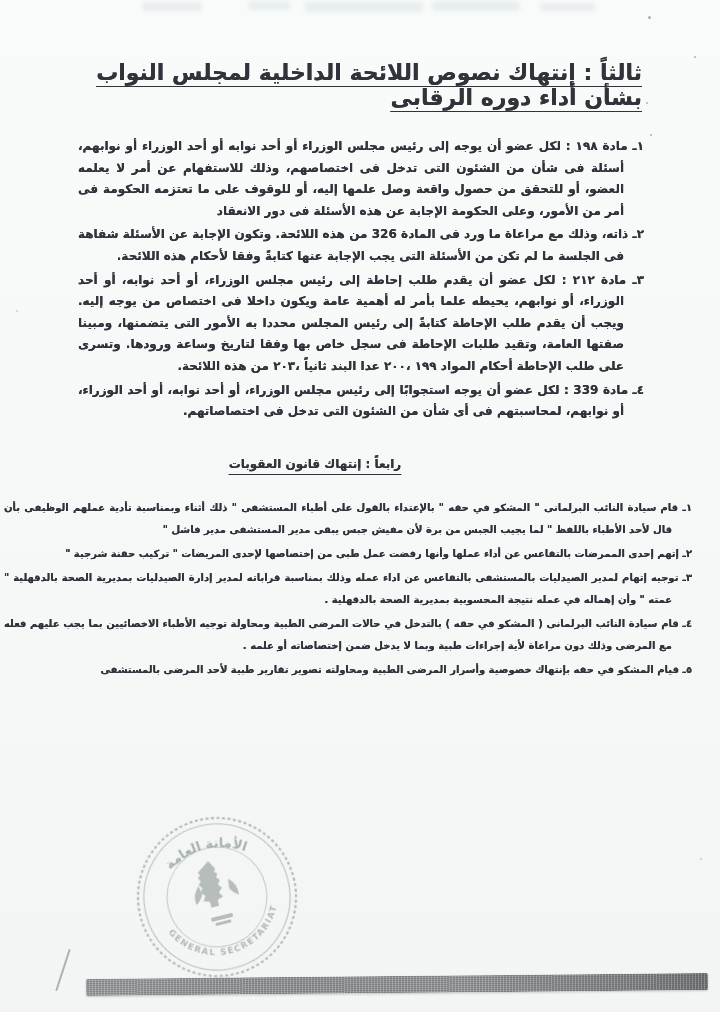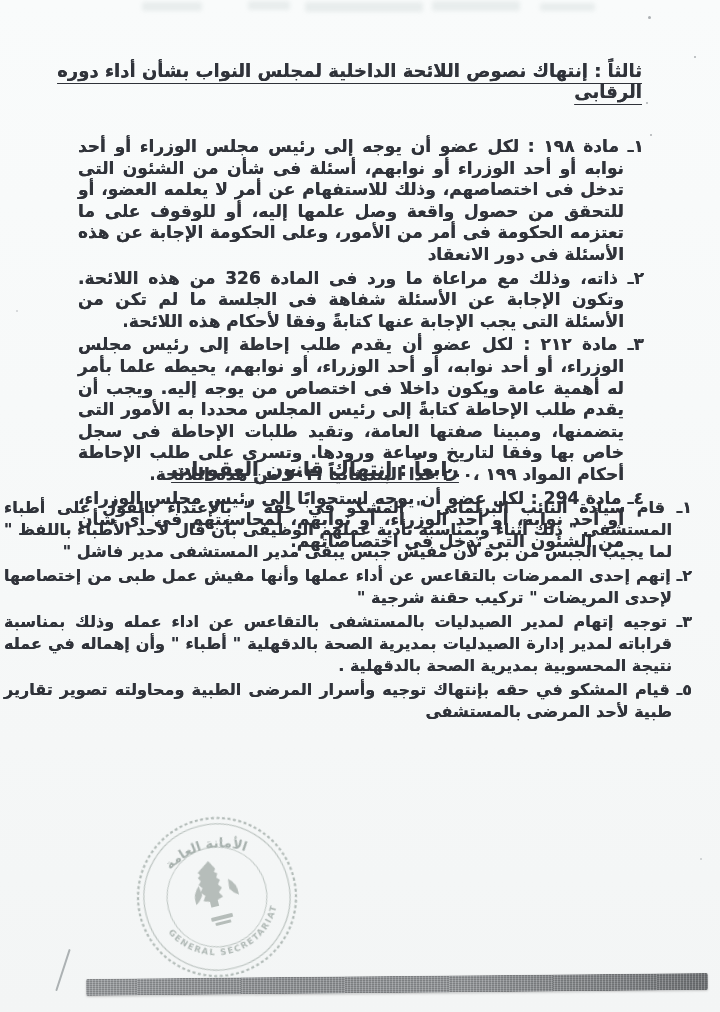--- a/index.html
+++ b/index.html
@@ -12,39 +12,39 @@
     position:absolute;inset:0;
     background:linear-gradient(180deg,#f9fbfb 0%,#f6f8f8 60%,#f3f5f5 100%);
   }
   
   .ar{direction:rtl;unicode-bidi:embed;color:#30333a;}
   .scanink{text-shadow:0 0 .5px #3a3d44;}
 
   
   .heading-one{
     position:absolute;top:60px;right:78px;left:52px;
-    font-size:18px;font-weight:bold;
+    font-size:22px;font-weight:bold;
     text-decoration:underline;text-underline-offset:6px;text-decoration-thickness:1.4px;
     letter-spacing:.2px;
   }
   .heading-two{
     position:absolute;top:457px;left:0;right:90px;
-    font-size:20px;font-weight:bold;text-align:center;
+    font-size:12px;font-weight:bold;text-align:center;
     text-decoration:underline;text-underline-offset:6px;text-decoration-thickness:1.4px;
   }
 
   
   .list-three{
     position:absolute;top:136px;right:76px;left:78px;
-    font-size:17px;font-weight:bold;line-height:21.6px;
+    font-size:12px;font-weight:bold;line-height:21.6px;
     text-align:justify;
   }
   .list-four{
     position:absolute;top:497px;right:28px;left:4px;
-    font-size:16px;font-weight:bold;line-height:22px;
+    font-size:10px;font-weight:bold;line-height:22px;
     text-align:justify;
   }
   .list-item{
     padding-right:20px;text-indent:-20px;margin:0 0 2px 0;
   }
 
   
   .stamp{
     position:absolute;left:132px;top:812px;width:170px;height:170px;
     transform:rotate(-14deg);
@@ -96,35 +96,36 @@
   <div class="ar scanink heading-one">ثالثاً : إنتهاك نصوص اللائحة الداخلية لمجلس النواب بشأن أداء دوره الرقابى</div>
 
   <div class="ar scanink list-three">
 
       <div class="list-item">١ـ مادة ١٩٨ : لكل عضو أن يوجه إلى رئيس مجلس الوزراء أو أحد نوابه أو أحد الوزراء أو نوابهم، أسئلة فى شأن من الشئون التى تدخل فى اختصاصهم، وذلك للاستفهام عن أمر لا يعلمه العضو، أو للتحقق من حصول واقعة وصل علمها إليه، أو للوقوف على ما تعتزمه الحكومة فى أمر من الأمور، وعلى الحكومة الإجابة عن هذه الأسئلة فى دور الانعقاد</div>
 
       <div class="list-item">٢ـ ذاته، وذلك مع مراعاة ما ورد فى المادة 326 من هذه اللائحة. وتكون الإجابة عن الأسئلة شفاهة فى الجلسة ما لم تكن من الأسئلة التى يجب الإجابة عنها كتابةً وفقا لأحكام هذه اللائحة.</div>
 
       <div class="list-item">٣ـ مادة ٢١٢ : لكل عضو أن يقدم طلب إحاطة إلى رئيس مجلس الوزراء، أو أحد نوابه، أو أحد الوزراء، أو نوابهم، يحيطه علما بأمر له أهمية عامة ويكون داخلا فى اختصاص من يوجه إليه. ويجب أن يقدم طلب الإحاطة كتابةً إلى رئيس المجلس محددا به الأمور التى يتضمنها، ومبينا صفتها العامة، وتقيد طلبات الإحاطة فى سجل خاص بها وفقا لتاريخ وساعة ورودها. وتسرى على طلب الإحاطة أحكام المواد ١٩٩ ،٢٠٠ عدا البند ثانياً ،٢٠٣ من هذه اللائحة.</div>
 
-      <div class="list-item">٤ـ مادة 294 : لكل عضو أن يوجه استجوابًا إلى رئيس مجلس الوزراء، أو أحد نوابه، أو أحد الوزراء، أو نوابهم، لمحاسبتهم فى أى شأن من الشئون التى تدخل فى اختصاصاتهم.</div>
+      <div class="list-item">٤ـ مادة 339 : لكل عضو أن يوجه استجوابًا إلى رئيس مجلس الوزراء، أو أحد نوابه، أو أحد الوزراء، أو نوابهم، لمحاسبتهم فى أى شأن من الشئون التى تدخل فى اختصاصاتهم.</div>
     </div>
 
   <div class="ar scanink heading-two">رابعاً : إنتهاك قانون العقوبات</div>
 
   <div class="ar scanink list-four">
 
       <div class="list-item">١ـ قام سيادة النائب البرلمانى " المشكو في حقه " بالإعتداء بالقول على أطباء المستشفى " ذلك أثناء وبمناسبة تأدية عملهم الوظيفى بأن قال لأحد الأطباء باللفظ " لما يجيب الجبس من برة لأن مفيش جبس يبقى مدير المستشفى مدير فاشل "</div>
 
-      <div class="list-item">٢ـ إتهم إحدى الممرضات بالتقاعس عن أداء عملها وأنها مفيش عمل طبى من إختصاصها لإحدى المريضات " تركيب حقنة شرجية "</div>
+      <div class="list-item">٢ـ إتهم إحدى الممرضات بالتقاعس عن أداء عملها وأنها رفضت عمل طبى من إختصاصها لإحدى المريضات " تركيب حقنة شرجية "</div>
 
-      <div class="list-item">٣ـ توجيه إتهام لمدير الصيدليات بالمستشفى بالتقاعس عن اداء عمله وذلك بمناسبة قراباته لمدير إدارة الصيدليات بمديرية الصحة بالدقهلية " أطباء " وأن إهماله في عمله نتيجة المحسوبية بمديرية الصحة بالدقهلية .</div>
+      <div class="list-item">٣ـ توجيه إتهام لمدير الصيدليات بالمستشفى بالتقاعس عن اداء عمله وذلك بمناسبة قراباته لمدير إدارة الصيدليات بمديرية الصحة بالدقهلية " عمته " وأن إهماله في عمله نتيجة المحسوبية بمديرية الصحة بالدقهلية .</div>
 
+      <div class="list-item">٤ـ قام سيادة النائب البرلمانى ( المشكو في حقه ) بالتدخل في حالات المرضى الطبية ومحاولة توجيه الأطباء الاخصائيين بما يجب عليهم فعله مع المرضى وذلك دون مراعاة لأية إجراءات طبية وبما لا يدخل ضمن إختصاصاته أو علمه .</div>
 
-      <div class="list-item">٥ـ قيام المشكو في حقه بإنتهاك توجيه وأسرار المرضى الطبية ومحاولته تصوير تقارير طبية لأحد المرضى بالمستشفى</div>
+      <div class="list-item">٥ـ قيام المشكو في حقه بإنتهاك خصوصية وأسرار المرضى الطبية ومحاولته تصوير تقارير طبية لأحد المرضى بالمستشفى</div>
 
 
     </div>
 
   <div class="stamp">
     <svg width="170" height="170" viewBox="0 0 170 170">
       <defs>
         <path id="arcTop" d="M 18,92 A 68,68 0 0 1 152,92" fill="none"></path>
         <path id="arcBottom" d="M 26,100 A 62,62 0 0 0 144,100" fill="none"></path>
       </defs>

